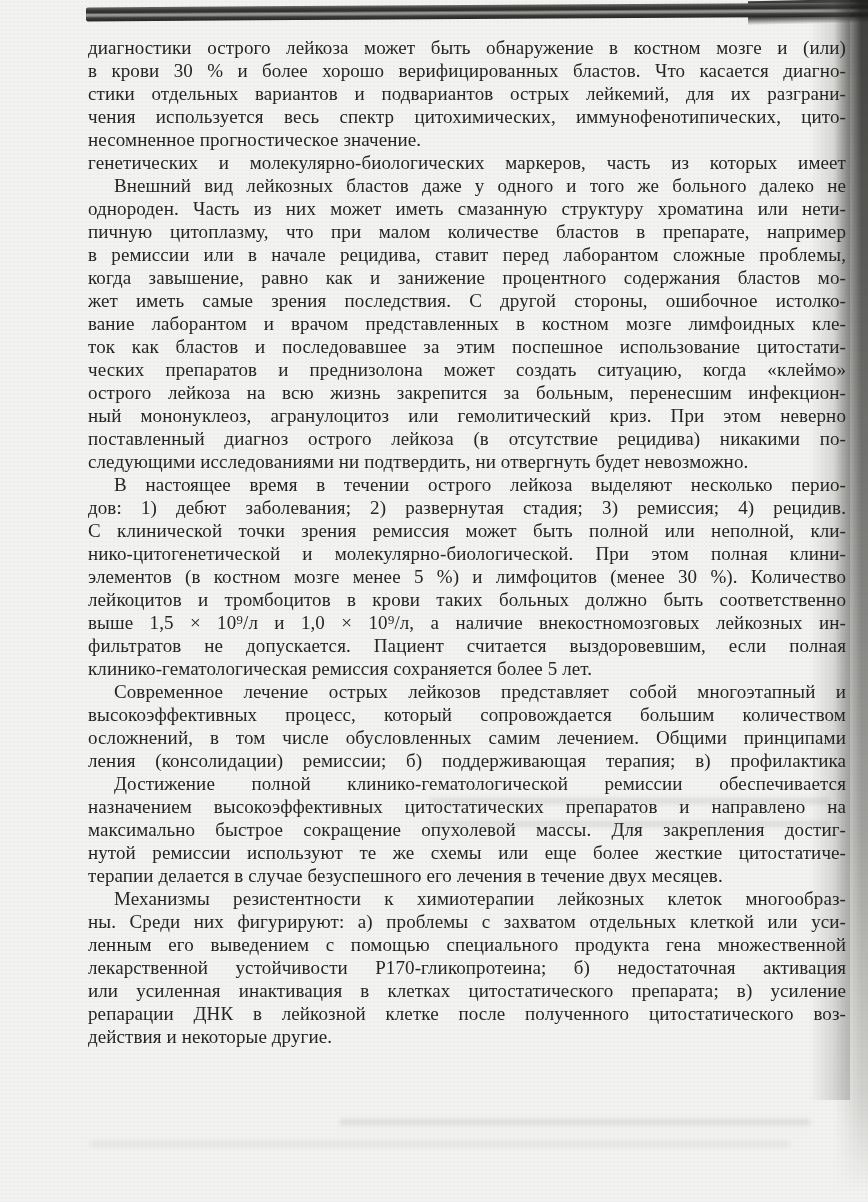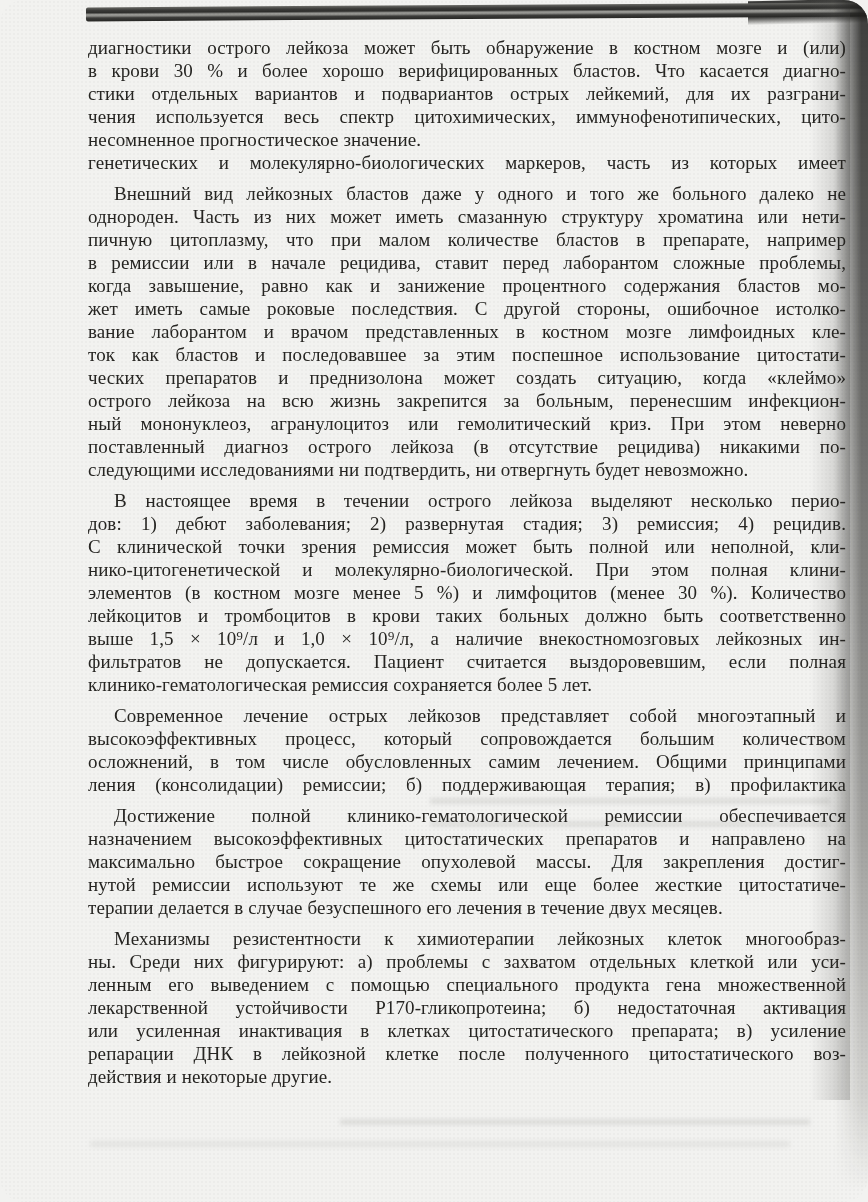--- a/index.html
+++ b/index.html
@@ -5,21 +5,20 @@
   html, body { margin: 0; padding: 0; background: #f2f2f0; }
   .stage {
     position: relative;
     width: 868px;
     height: 1202px;
     overflow: hidden;
     background:
       linear-gradient(105deg, rgba(255,255,255,0.55) 0%, rgba(255,255,255,0) 4%),
       linear-gradient(168deg, #d6d6d2 0%, #dedeaa0 0%, #dededa 30%, #e5e5e1 60%, #ededea 85%, #f0f0ee 100%);
     font-family: "Liberation Serif", "DejaVu Serif", serif;
-    border-radius: 24px;
   }
   
   .grain {
     position: absolute; inset: 0;
     background-image: radial-gradient(rgba(40,40,40,0.05) 1px, transparent 1.2px);
     background-size: 4px 4px;
     opacity: .55;
     pointer-events: none;
   }
   
@@ -74,21 +73,21 @@
     color: #262522;
     font-size: 19px;
     line-height: 23px;
     letter-spacing: 0.1px;
   }
   .line {
     white-space: normal;
     text-align: justify;
     text-align-last: justify;
   }
-  .line.indent { text-indent: 26px; margin-top: 8px; }
+  .line.indent { text-indent: 26px; }
   .line.last { text-align-last: left; }
 </style>
 </head>
 <body>
 
 <div class="stage">
   <div class="top-edge-right-thick"></div>
   <div class="top-edge"></div>
   <div class="right-shadow-soft"></div>
   <div class="right-shadow"></div>
@@ -100,21 +99,21 @@
       <div class="line">в крови 30 % и более хорошо верифицированных бластов. Что касается диагно-</div>
       <div class="line">стики отдельных вариантов и подвариантов острых лейкемий, для их разграни-</div>
       <div class="line">чения используется весь спектр цитохимических, иммунофенотипических, цито-</div>
       <div class="line last">несомненное прогностическое значение.</div>
       <div class="line">генетических и молекулярно-биологических маркеров, часть из которых имеет</div>
       <div class="line indent">Внешний вид лейкозных бластов даже у одного и того же больного далеко не</div>
       <div class="line">однороден. Часть из них может иметь смазанную структуру хроматина или нети-</div>
       <div class="line">пичную цитоплазму, что при малом количестве бластов в препарате, например</div>
       <div class="line">в ремиссии или в начале рецидива, ставит перед лаборантом сложные проблемы,</div>
       <div class="line">когда завышение, равно как и занижение процентного содержания бластов мо-</div>
-      <div class="line">жет иметь самые роковые последствия. С другой стороны, ошибочное истолко-</div>
+      <div class="line">жет иметь самые зрения последствия. С другой стороны, ошибочное истолко-</div>
       <div class="line">вание лаборантом и врачом представленных в костном мозге лимфоидных кле-</div>
       <div class="line">ток как бластов и последовавшее за этим поспешное использование цитостати-</div>
       <div class="line">ческих препаратов и преднизолона может создать ситуацию, когда «клеймо»</div>
       <div class="line">острого лейкоза на всю жизнь закрепится за больным, перенесшим инфекцион-</div>
       <div class="line">ный мононуклеоз, агранулоцитоз или гемолитический криз. При этом неверно</div>
       <div class="line">поставленный диагноз острого лейкоза (в отсутствие рецидива) никакими по-</div>
       <div class="line last">следующими исследованиями ни подтвердить, ни отвергнуть будет невозможно.</div>
       <div class="line indent">В настоящее время в течении острого лейкоза выделяют несколько перио-</div>
       <div class="line">дов: 1) дебют заболевания; 2) развернутая стадия; 3) ремиссия; 4) рецидив.</div>
       <div class="line">С клинической точки зрения ремиссия может быть полной или неполной, кли-</div>

